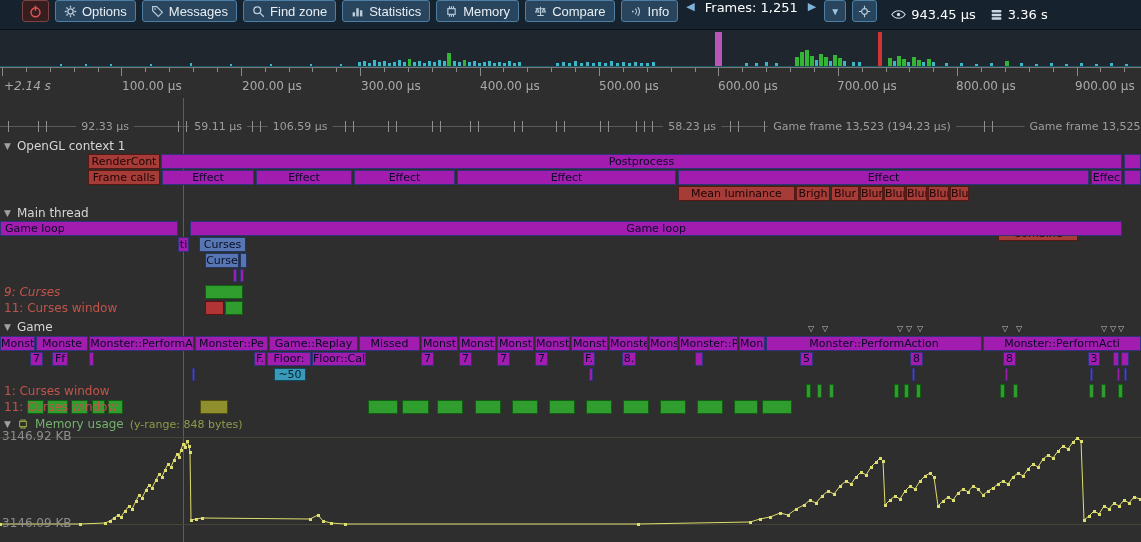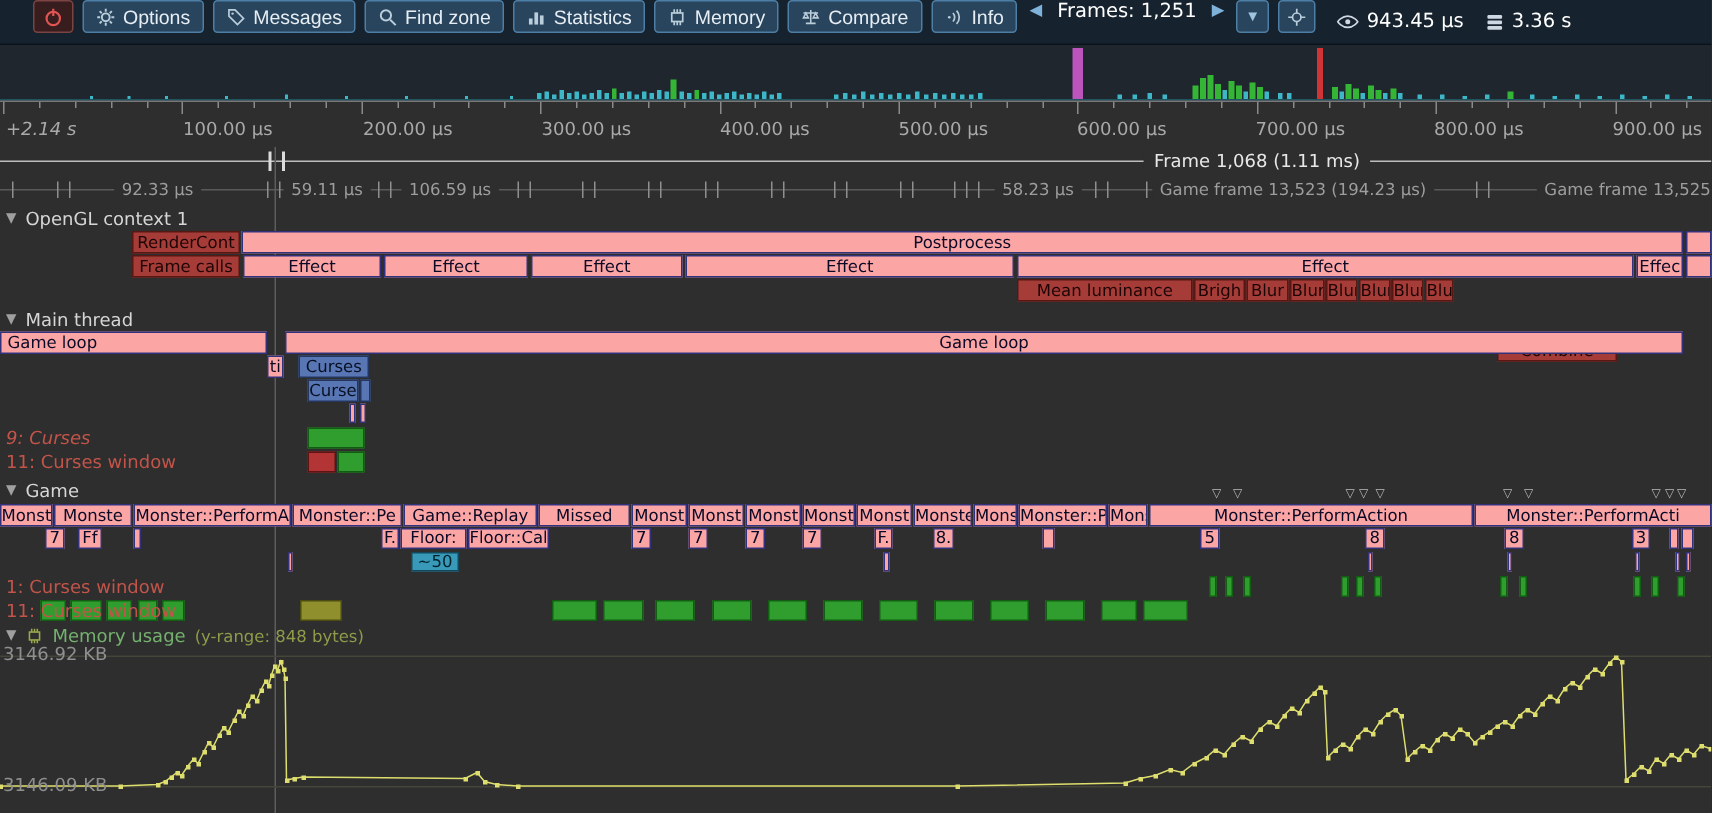--- a/index.html
+++ b/index.html
@@ -38,21 +38,21 @@
 .sline{position:absolute;top:8px;left:0;width:100%;height:1px;background:#5a5a5a}
 .stick{position:absolute;top:3px;width:1px;height:11px;background:#8f8f8f}
 .slabel{position:absolute;top:2px;transform:translateX(-50%);background:#2e2e2e;padding:0 5px;
   font-size:11px;color:#9d9d9d;white-space:nowrap}
 
 .vline{position:absolute;left:183px;top:98px;width:1px;height:444px;background:#5d5d5d}
 .sec-header{position:absolute;left:4px;display:flex;gap:6px;align-items:center;height:14px;
   line-height:14px;font-size:12px;color:#d6d6d6;white-space:nowrap}
 .tri{color:#a0a0a0;font-size:9px}
 .zone{position:absolute;font-size:11px;text-align:center;overflow:hidden;white-space:nowrap;border:1px solid}
-.z-purple{background:#fca5a5;border-color:#32327c;color:#0a0a26}
+.z-purple{background:#a21caf;border-color:#32327c;color:#0a0a26}
 .z-red{background:#a63c38;border-color:#571713;color:#1e0505}
 .z-blue{background:#5876b4;border-color:#24365e;color:#071022}
 .z-cyan{background:#389ab8;border-color:#14485c;color:#04222e}
 .z-green{background:#2f9e2f;border-color:#135c13}
 .z-red2{background:#b23434;border-color:#5e1212}
 .z-olive{background:#8f8f2e;border-color:#4c4c10}
 .lock-label{position:absolute;left:4px;font-size:12px;color:#c2544a;white-space:nowrap;line-height:14px;z-index:2}
 .marker-tri{position:absolute;font-size:8px;color:#bbb;line-height:8px}
 
 .mem-header{position:absolute;top:417px;left:4px;display:flex;gap:6px;align-items:center;height:14px;font-size:12px;white-space:nowrap}
@@ -332,26 +332,20 @@
       <span class="rlabel" style="left: 242px;">200.00 µs</span>
       <span class="rlabel" style="left: 361px;">300.00 µs</span>
       <span class="rlabel" style="left: 480px;">400.00 µs</span>
       <span class="rlabel" style="left: 599px;">500.00 µs</span>
       <span class="rlabel" style="left: 718px;">600.00 µs</span>
       <span class="rlabel" style="left: 837px;">700.00 µs</span>
       <span class="rlabel" style="left: 956px;">800.00 µs</span>
       <span class="rlabel" style="left: 1075px;">900.00 µs</span>
     </div>
 
-  <div class="framebar" id="framebar">
-    <div class="fline"></div>
-    <span class="flabel" id="flabel" style="left: 838px;">Frame 1,068 (1.11 ms)</span>
-  <div class="fbracket" style="left: 179px;"></div>
-      <div class="fbracket" style="left: 188px;"></div>
-    </div>
 
   <div class="seprow" id="seprow">
     <div class="sline"></div>
   <div class="stick" style="left: 8px;"></div>
       <div class="stick" style="left: 38px;"></div>
       <div class="stick" style="left: 46px;"></div>
       <div class="stick" style="left: 178px;"></div>
       <div class="stick" style="left: 186px;"></div>
       <div class="stick" style="left: 252px;"></div>
       <div class="stick" style="left: 260px;"></div>

